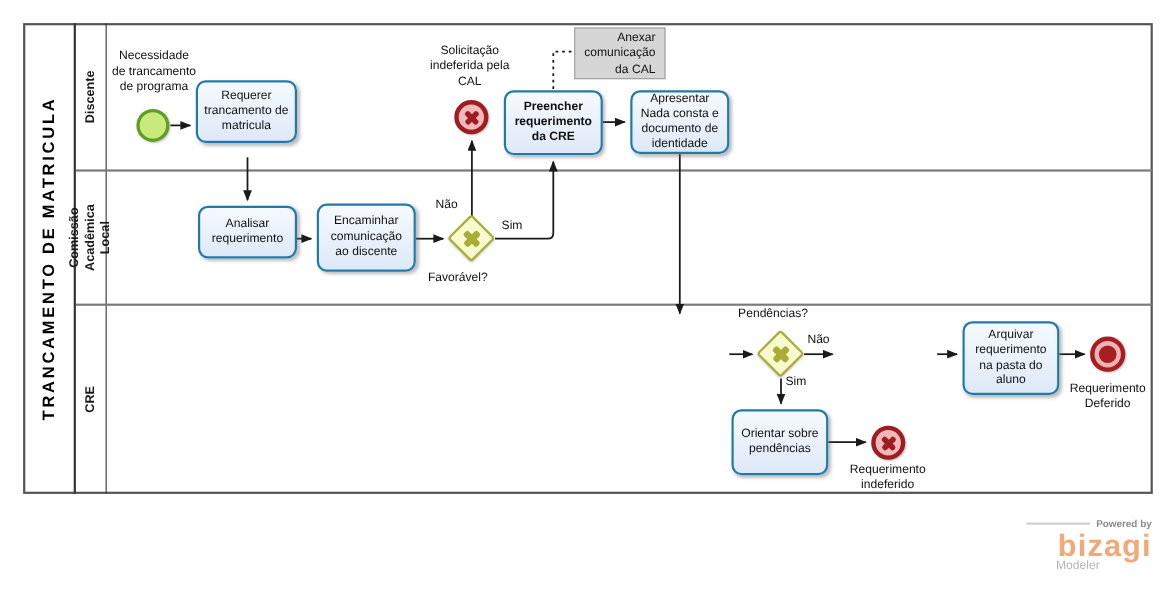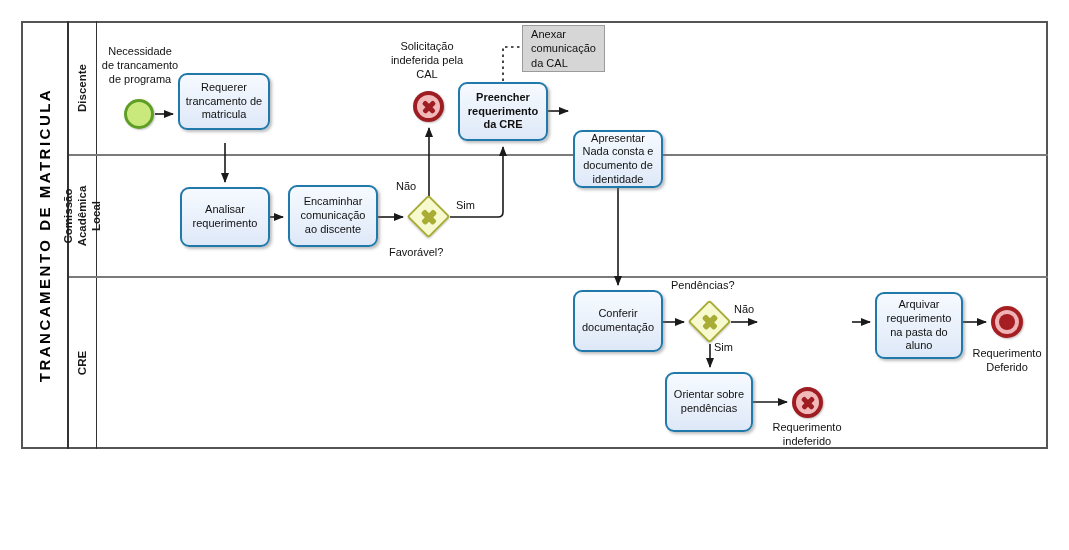--- a/index.html
+++ b/index.html
@@ -55,21 +55,21 @@
   .gateway{
     position:absolute;width:31px;height:31px;transform:rotate(45deg);
     background:#f7f9cf;border:2px solid #a9ad35;box-sizing:border-box;border-radius:3px;
     box-shadow:1px 1px 2px rgba(0,0,0,.2);
   }
   .gw-x{position:absolute;width:31px;height:31px;}
   .gw-x .xbar{width:17px;height:5.5px;background:#a9ad35;}
   
   .annotation{
     position:absolute;background:#d6d6d6;border:1px solid #9b9b9b;box-sizing:border-box;
-    display:flex;align-items:center;justify-content:center;text-align:left;
+    display:flex;align-items:center;justify-content:center;text-align:right;
     font-size:11px;line-height:1.3;color:#111;white-space:pre-line;
   }
   
   .flow-label{position:absolute;font-size:11px;color:#111;}
   .ev-label{position:absolute;font-size:11px;color:#111;text-align:center;white-space:pre-line;line-height:1.25;}
   .centered{}
   
   #connectors{position:absolute;left:0;top:0;}
   
   .brand-col{position:absolute;left:933px;top:471px;width:114px;}
@@ -147,54 +147,50 @@
     <span class="xbar a"></span>
     <span class="xbar b"></span>
   </div>
 
   <div class="task" style="left:458px;top:82px;width:90px;height:59px;">
     <span style="white-space:pre-line;font-weight:bold;">Preencher
 requerimento
 da CRE</span>
   </div>
 
-  <div class="task" style="left:573px;top:82px;width:90px;height:58px;margin-top:48px;">
+  <div class="task" style="left:573px;top:82px;width:90px;height:58px;">
     <span style="white-space:pre-line;">Apresentar
 Nada consta e
 documento de
 identidade</span>
   </div>
 
   <div class="annotation" style="left:522px;top:25px;width:83px;height:47px;">Anexar
 comunicação
 da CAL</div>
 
-  <div class="task" style="left:180px;top:187px;width:90px;height:60px;">
+  <div class="task" style="left:180px;top:187px;width:90px;height:48px;">
     <span style="white-space:pre-line;">Analisar
 requerimento</span>
   </div>
   <div class="task" style="left:288px;top:185px;width:90px;height:62px;">
     <span style="white-space:pre-line;">Encaminhar
 comunicação
 ao discente</span>
   </div>
 
   <div class="gateway" style="left:413px;top:201px;"></div>
   <div class="gw-x" style="left:413px;top:201px;">
     <span class="xbar a"></span>
     <span class="xbar b"></span>
   </div>
   <div class="flow-label" style="left:396px;top:180px;">Não</div>
   <div class="flow-label" style="left:456px;top:199px;">Sim</div>
   <div class="flow-label centered" style="left:389px;top:246px;width:80px;">Favorável?</div>
 
-  <div class="task" style="left:573px;top:290px;width:90px;height:62px;">
-    <span style="white-space:pre-line;">Conferir
-documentação</span>
-  </div>
 
   <div class="gateway" style="left:694px;top:306px;"></div>
   <div class="gw-x" style="left:694px;top:306px;">
     <span class="xbar a"></span>
     <span class="xbar b"></span>
   </div>
   <div class="flow-label centered" style="left:671px;top:279px;width:80px;">Pendências?</div>
   <div class="flow-label" style="left:734px;top:303px;">Não</div>
   <div class="flow-label" style="left:714px;top:341px;">Sim</div>
 
@@ -216,14 +212,22 @@
 pendências</span>
   </div>
 
   <div class="ev-error" style="left:792px;top:387px;">
     <span class="xbar a"></span>
     <span class="xbar b"></span>
   </div>
   <div class="ev-label" style="left:757px;top:421px;width:100px;">Requerimento
 indeferido</div>
 
+  <div class="brand-col">
+    <div class="powered-row">
+      <span class="powered-rule"></span>
+      <span class="powered-by">Powered by</span>
+    </div>
+    <div class="bizagi-word">bizagi</div>
+    <div class="modeler-word">Modeler</div>
+  </div>
 
 </div>
 
 </body></html>

